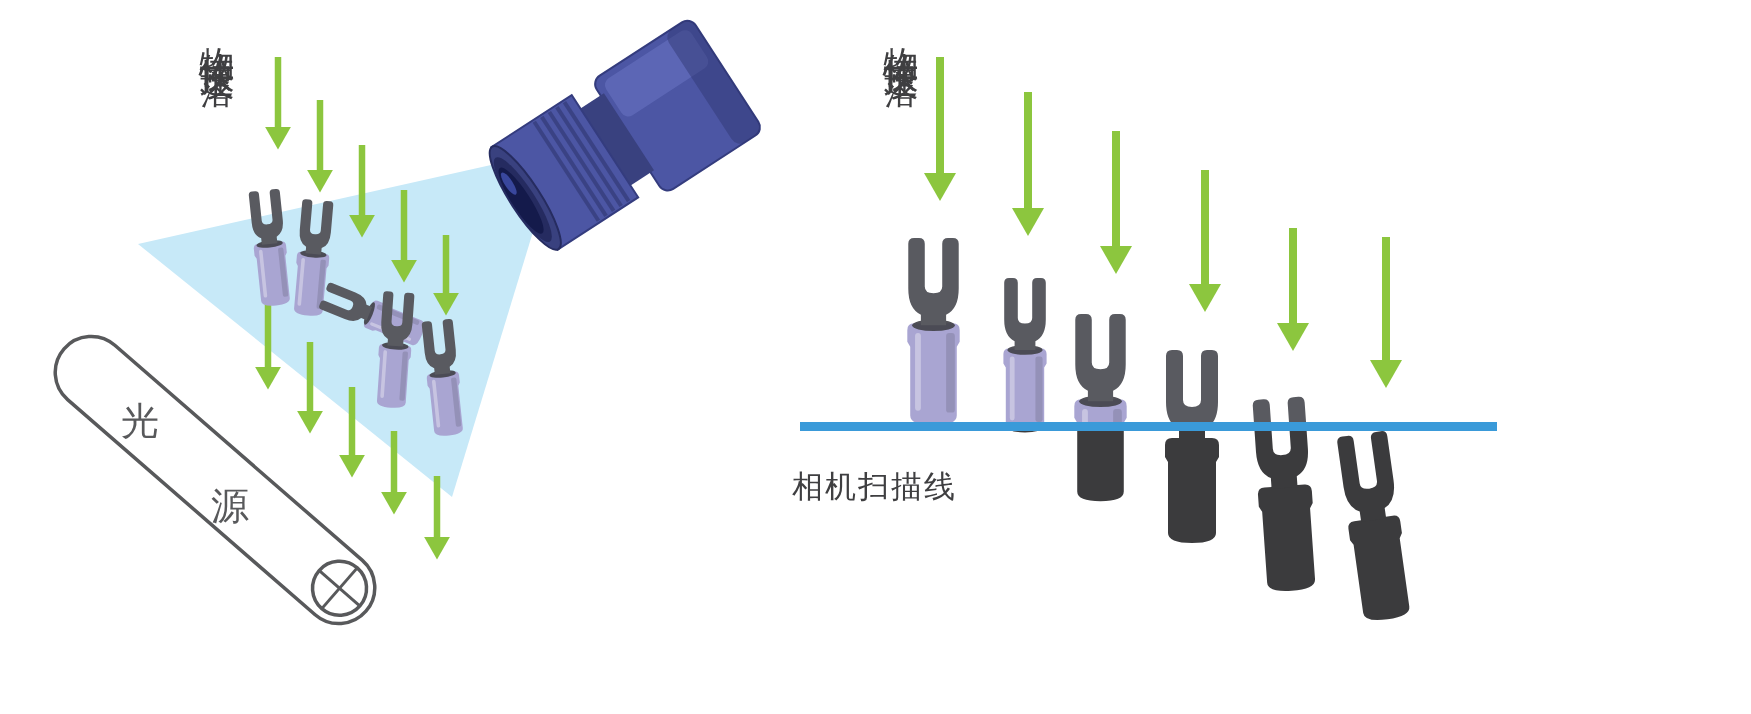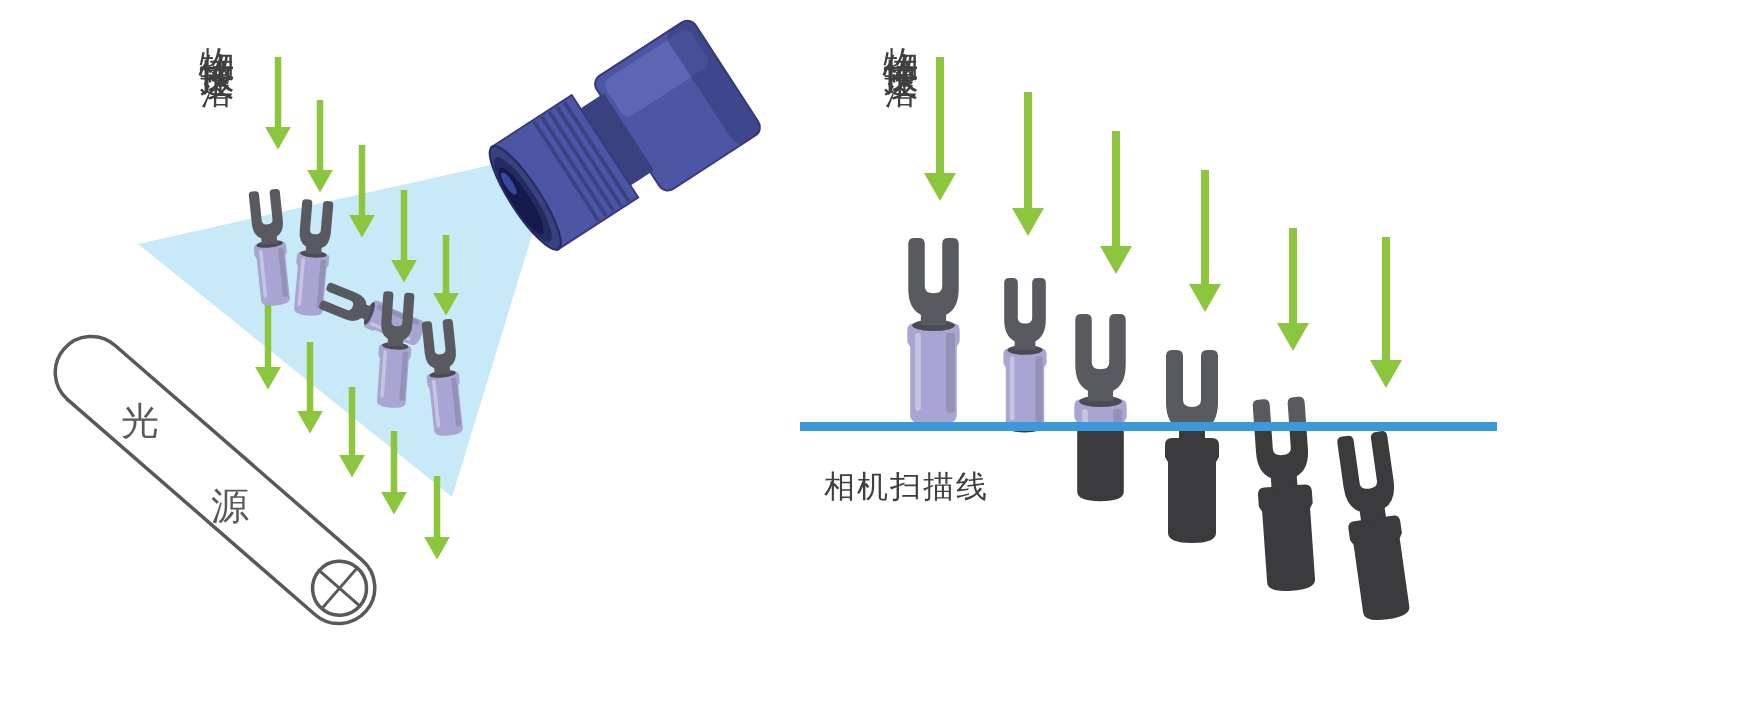--- a/index.html
+++ b/index.html
@@ -142,19 +142,19 @@
       </g>
 
       <rect class="scanline" x="800" y="422" width="697" height="9"></rect>
     </g>
   </svg>
 
   <div class="vtext" style="left:193px; top:20px;">物体快速下落</div>
 
   <div class="vtext" style="left:877px; top:20px;">物体快速下落</div>
 
-  <div class="htext" style="left:792px; top:466px;margin-left:32px;">相机扫描线</div>
+  <div class="htext" style="left:792px; top:466px;">相机扫描线</div>
 
   <div class="lchar" style="left:140px; top:421px;">光</div>
 
   <div class="lchar" style="left:230px; top:506px;">源</div>
 
 </div>
 
 </body></html>

